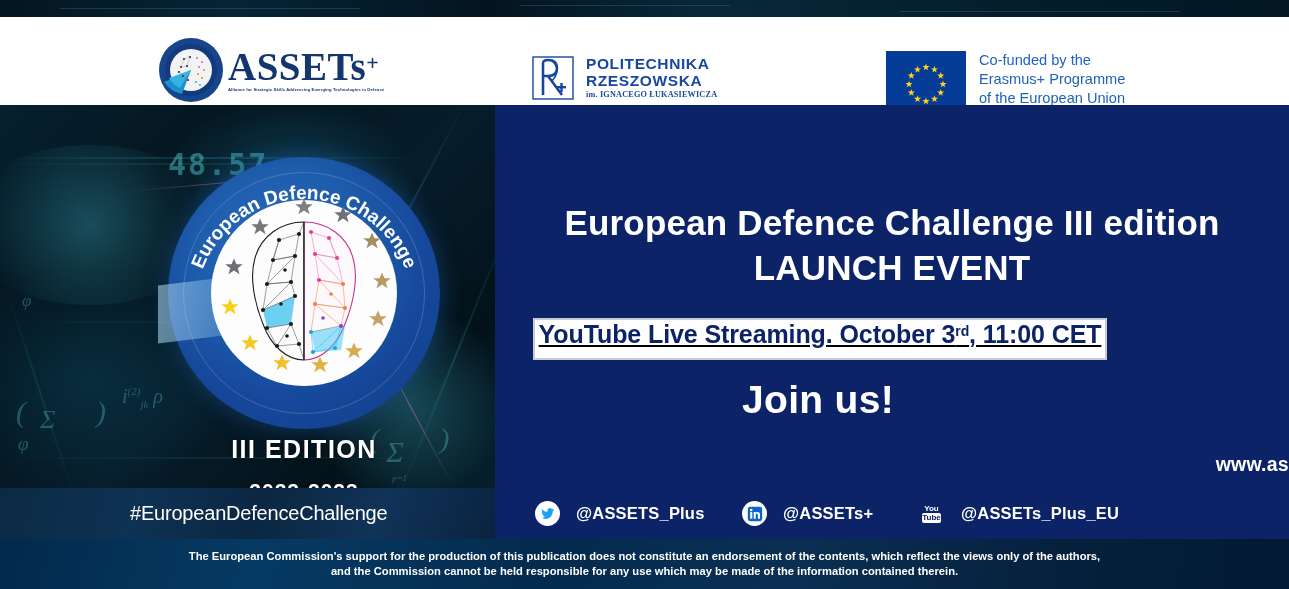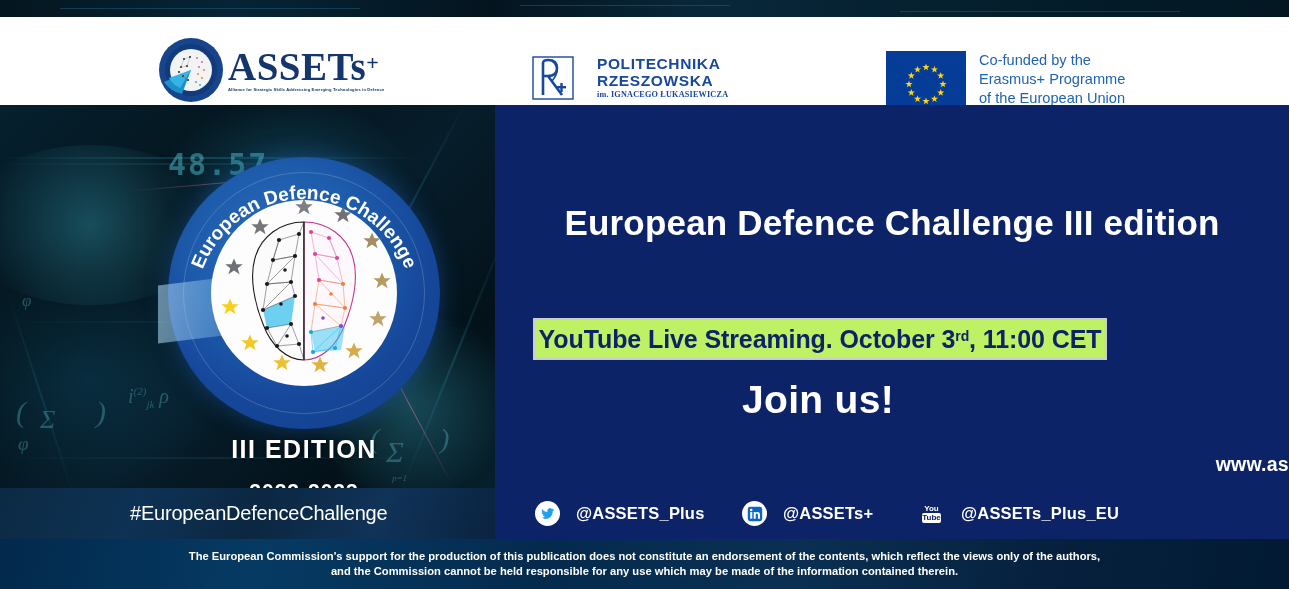--- a/index.html
+++ b/index.html
@@ -27,21 +27,21 @@
   .assets-word{
     font-family:"Liberation Serif",serif;font-weight:bold;letter-spacing:.5px;
     font-size:39px;color:#15356e;line-height:.95;
   }
   .assets-word .plus{font-size:22px;vertical-align:10px;}
   .assets-tag{
     font-size:4.1px;color:#15356e;font-weight:bold;letter-spacing:.15px;
     margin-top:2px;white-space:nowrap;
   }
 
-  .logo-pol{position:absolute;left:530px;top:38px;display:flex;align-items:center;gap:21px;}
+  .logo-pol{position:absolute;left:530px;top:38px;display:flex;align-items:center;gap:10px;}
   .pol-mark{width:46px;height:46px;position:relative;}
   .pol-text{color:#17479e;line-height:1.06;}
   .pol-l1,.pol-l2{font-size:15.5px;font-weight:bold;letter-spacing:.6px;}
   .pol-l3{font-size:8.2px;font-weight:bold;letter-spacing:.2px;margin-top:2px;font-family:Liberation Serif, serif;}
 
   .logo-eu{position:absolute;left:886px;top:34px;display:flex;align-items:flex-start;gap:13px;}
   .eu-flag{width:80px;height:54px;background:#043c97;position:relative;flex:0 0 auto;}
   .eu-text{color:#1f63b6;font-size:14.6px;line-height:1.29;white-space:nowrap;}
 
   
@@ -87,22 +87,22 @@
   }
   .edition-l1{font-size:25px;font-weight:bold;letter-spacing:1.5px;text-shadow:0 1px 3px rgba(0,0,0,.6);}
   .edition-l2{font-size:21px;font-weight:bold;letter-spacing:1px;margin-top:15px;text-shadow:0 1px 3px rgba(0,0,0,.6);}
 
   
   .headline{
     position:absolute;left:14px;top:95px;width:766px;text-align:center;color:#ffffff;
     font-size:35px;font-weight:bold;line-height:1.29;letter-spacing:.2px;
   }
   .stream-box{
-    position:absolute;left:38px;top:213px;width:570px;height:38px;background:#bef264;
-    border:2px solid #c9ccd6;display:flex;align-items:center;justify-content:center;
+    position:absolute;left:38px;top:213px;width:570px;height:38px;background:#ffffff;
+    border:2px solid #c9ccd6;display:flex;justify-content:center;text-decoration:underline;
   }
   .stream-box-txt{color:#0d2368;font-size:25px;font-weight:bold;letter-spacing:-.1px;white-space:nowrap;}
   .stream-box-txt sup{font-size:14px;vertical-align:7px;}
   .join{
     position:absolute;left:140px;top:273px;width:366px;text-align:center;color:#ffffff;
     font-size:39px;font-weight:bold;letter-spacing:.3px;
   }
   .website{
     position:absolute;left:240px;top:348px;width:670px;text-align:right;color:#ffffff;
     font-size:19.5px;font-weight:bold;letter-spacing:.2px;
@@ -247,21 +247,21 @@
       <div class="lp-streak" style="left:0;top:58px;width:380px;opacity:.6;"></div>
       <div class="lp-streak" style="left:0;top:216px;width:470px;opacity:.45;"></div>
       <div class="lp-streak" style="left:0;top:352px;width:440px;opacity:.5;"></div>
       <div class="lp-pink" style="left:130px;top:76px;width:220px;transform:rotate(-5deg);"></div>
       <div class="lp-pink" style="left:320px;top:300px;width:180px;transform:rotate(62deg);"></div>
       <div class="lp-diag" style="left:410px;top:-20px;height:240px;transform:rotate(28deg);"></div>
       <div class="lp-diag" style="left:455px;top:100px;height:300px;transform:rotate(22deg);"></div>
       <div class="lp-diag" style="left:40px;top:180px;height:220px;transform:rotate(-18deg);opacity:.7;"></div>
       <div class="lp-digit" style="left:168px;top:42px;font-size:30px;letter-spacing:2px;">48.57</div>
 
-      <div class="lp-math" style="left:128px;top:280px;font-size:20px;">i<sup style="font-size:11px;">(2)</sup><sub style="font-size:11px;">jk</sub> ρ</div>
+      <div class="lp-math" style="left:122px;top:280px;font-size:20px;">i<sup style="font-size:11px;">(2)</sup><sub style="font-size:11px;">jk</sub> ρ</div>
       <div class="lp-math" style="left:18px;top:328px;font-size:19px;">φ</div>
       <div class="lp-math" style="left:22px;top:186px;font-size:17px;">φ</div>
       <div class="lp-math" style="left:40px;top:300px;font-size:26px;">Σ</div>
       <div class="lp-math" style="left:386px;top:330px;font-size:30px;">Σ</div>
       <div class="lp-math" style="left:392px;top:368px;font-size:9px;font-style:italic;">p=1</div>
       <div class="lp-math" style="left:16px;top:290px;font-size:30px;">(</div>
       <div class="lp-math" style="left:96px;top:290px;font-size:30px;">)</div>
       <div class="lp-math" style="left:370px;top:318px;font-size:28px;">(</div>
       <div class="lp-math" style="left:440px;top:318px;font-size:28px;">)</div>
 
@@ -365,20 +365,21 @@
 
       <div class="edition-txt">
         <div class="edition-l1">III  EDITION</div>
         <div class="edition-l2">2022-2023</div>
       </div>
     </div>
 
     <div class="right-panel">
       <div class="headline">
         <div>European Defence Challenge III edition</div>
+        <div>LAUNCH EVENT</div>
       </div>
 
       <div class="stream-box">
         <div class="stream-box-txt"><span>YouTube Live Streaming. October 3</span><sup>rd</sup><span>, 11:00 CET</span></div>
       </div>
 
       <div class="join">Join us!</div>
       <div class="website">www.assets-plus.eu</div>
     </div>
   </div>

